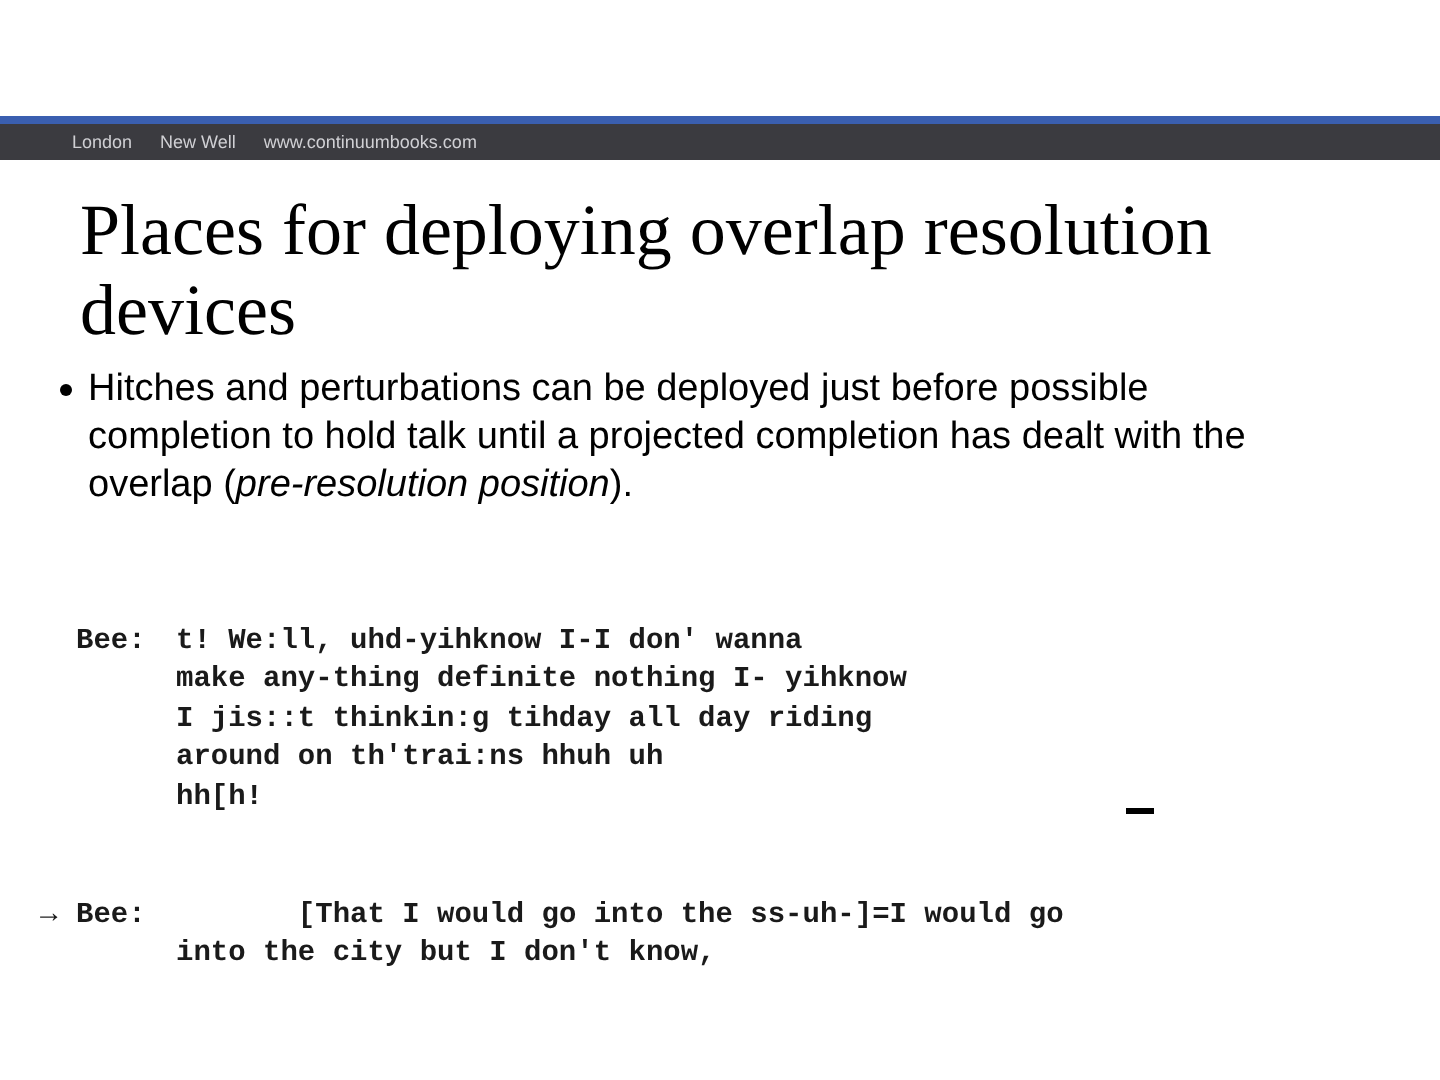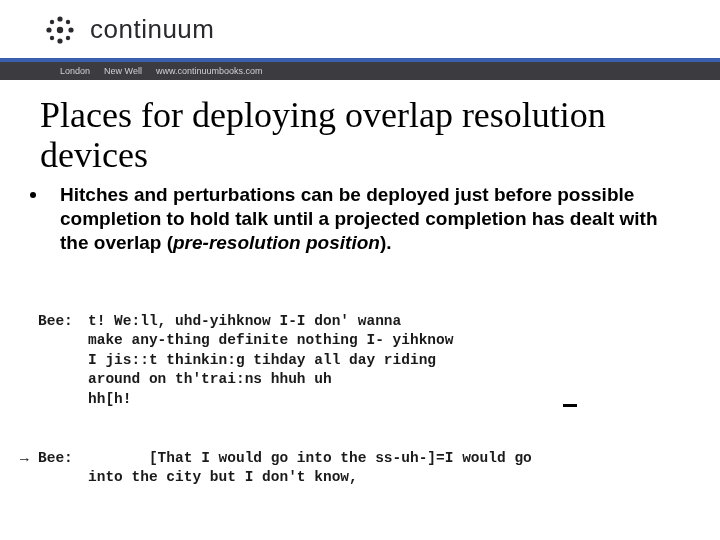--- a/index.html
+++ b/index.html
@@ -52,40 +52,39 @@
     left: 0;
     right: 0;
     top: 62px;
     height: 18px;
     background: #3b3b40;
     color: #d0d0d4;
     font-size: 9px;
     display: flex;
     align-items: center;
     gap: 14px;
-    padding-left: 60px;
+    padding-left: 36px;
     box-sizing: border-box;
   }
   .title {
     margin: 16px 40px 8px 40px;
     text-align: left;
     font-family: "Times New Roman", Times, serif;
     font-size: 36px;
     line-height: 1.1;
     font-weight: 400;
   }
   .bullets {
     margin: 8px 50px 0 30px;
     font-size: 19px;
     line-height: 1.25;
   }
   .bullet {
     display: flex;
-    gap: 24px;
-    font-weight: bold;
+    gap: 8px;
   }
   .bullet .dot {
     width: 6px; height: 6px; background:#000; border-radius:50%;
     margin-top: 9px;
     flex: 0 0 6px;
   }
   .transcript {
     margin: 18px 0 0 0;
     padding: 0 14px 0 20px;
     font-family: "Courier New", Courier, monospace;
@@ -107,38 +106,20 @@
     width:14px; height:3px; background:#000;
     left:563px; top:404px;
   }
 </style>
 </head>
 <body>
 
 <div class="slide">
 
   <div class="header">
-    <div class="brand">
-      <span>
-        <svg width="40" height="30" viewBox="0 0 40 30">
-          <g fill="#2a2a2e">
-            <circle cx="20" cy="15" r="3.2"></circle>
-            <circle cx="20" cy="4" r="2.6"></circle>
-            <circle cx="20" cy="26" r="2.6"></circle>
-            <circle cx="9" cy="15" r="2.6"></circle>
-            <circle cx="31" cy="15" r="2.6"></circle>
-            <circle cx="12" cy="7" r="2.2"></circle>
-            <circle cx="28" cy="7" r="2.2"></circle>
-            <circle cx="12" cy="23" r="2.2"></circle>
-            <circle cx="28" cy="23" r="2.2"></circle>
-          </g>
-        </svg>
-      </span>
-      <span class="brand-word">continuum</span>
-    </div>
     <div class="blue-bar"></div>
     <div class="subheader">
       <span>London</span>
       <span>New Well</span>
       <span>www.continuumbooks.com</span>
     </div>
   </div>
 
   <div class="title">Places for deploying overlap resolution devices</div>
 

